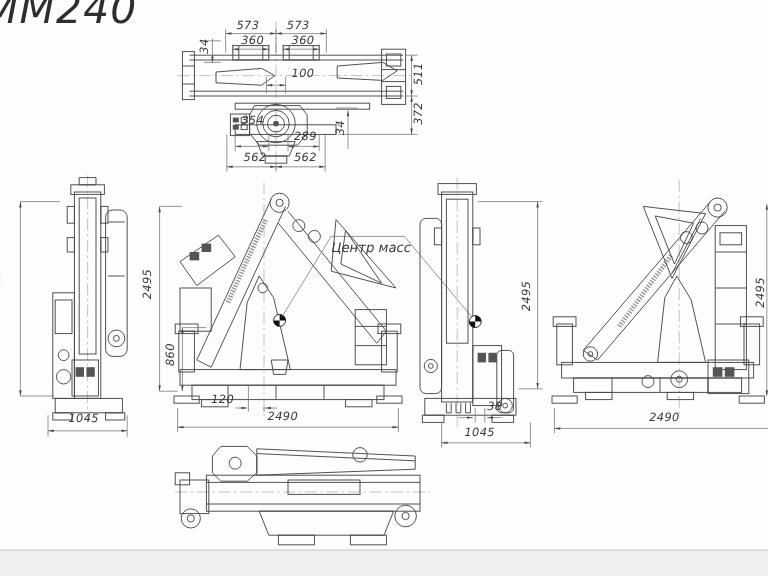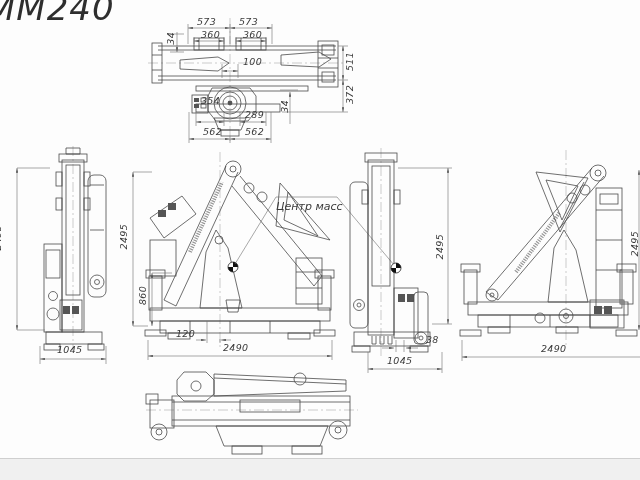--- a/index.html
+++ b/index.html
@@ -290,21 +290,21 @@
 
   <span class="dim vdim" style="left:-7px;top:225px">2495</span>
   <span class="dim" style="left:57px;top:345px">1045</span>
 
   <span class="dim vdim" style="left:119px;top:224px">2495</span>
   <span class="dim vdim" style="left:138px;top:286px">860</span>
   <span class="dim" style="left:176px;top:329px">120</span>
   <span class="dim" style="left:223px;top:343px">2490</span>
 
   <span class="dim vdim" style="left:435px;top:234px">2495</span>
-  <span class="dim" style="left:426px;top:335px">38</span>
+  <span class="dim" style="left:406px;top:335px">38</span>
   <span class="dim" style="left:387px;top:356px">1045</span>
 
   <span class="dim" style="left:541px;top:344px">2490</span>
   <span class="dim vdim" style="left:630px;top:231px">2495</span>
 
   <span id="com-label">Центр масс</span>
 
   <div id="band"></div>
 </div>
 

